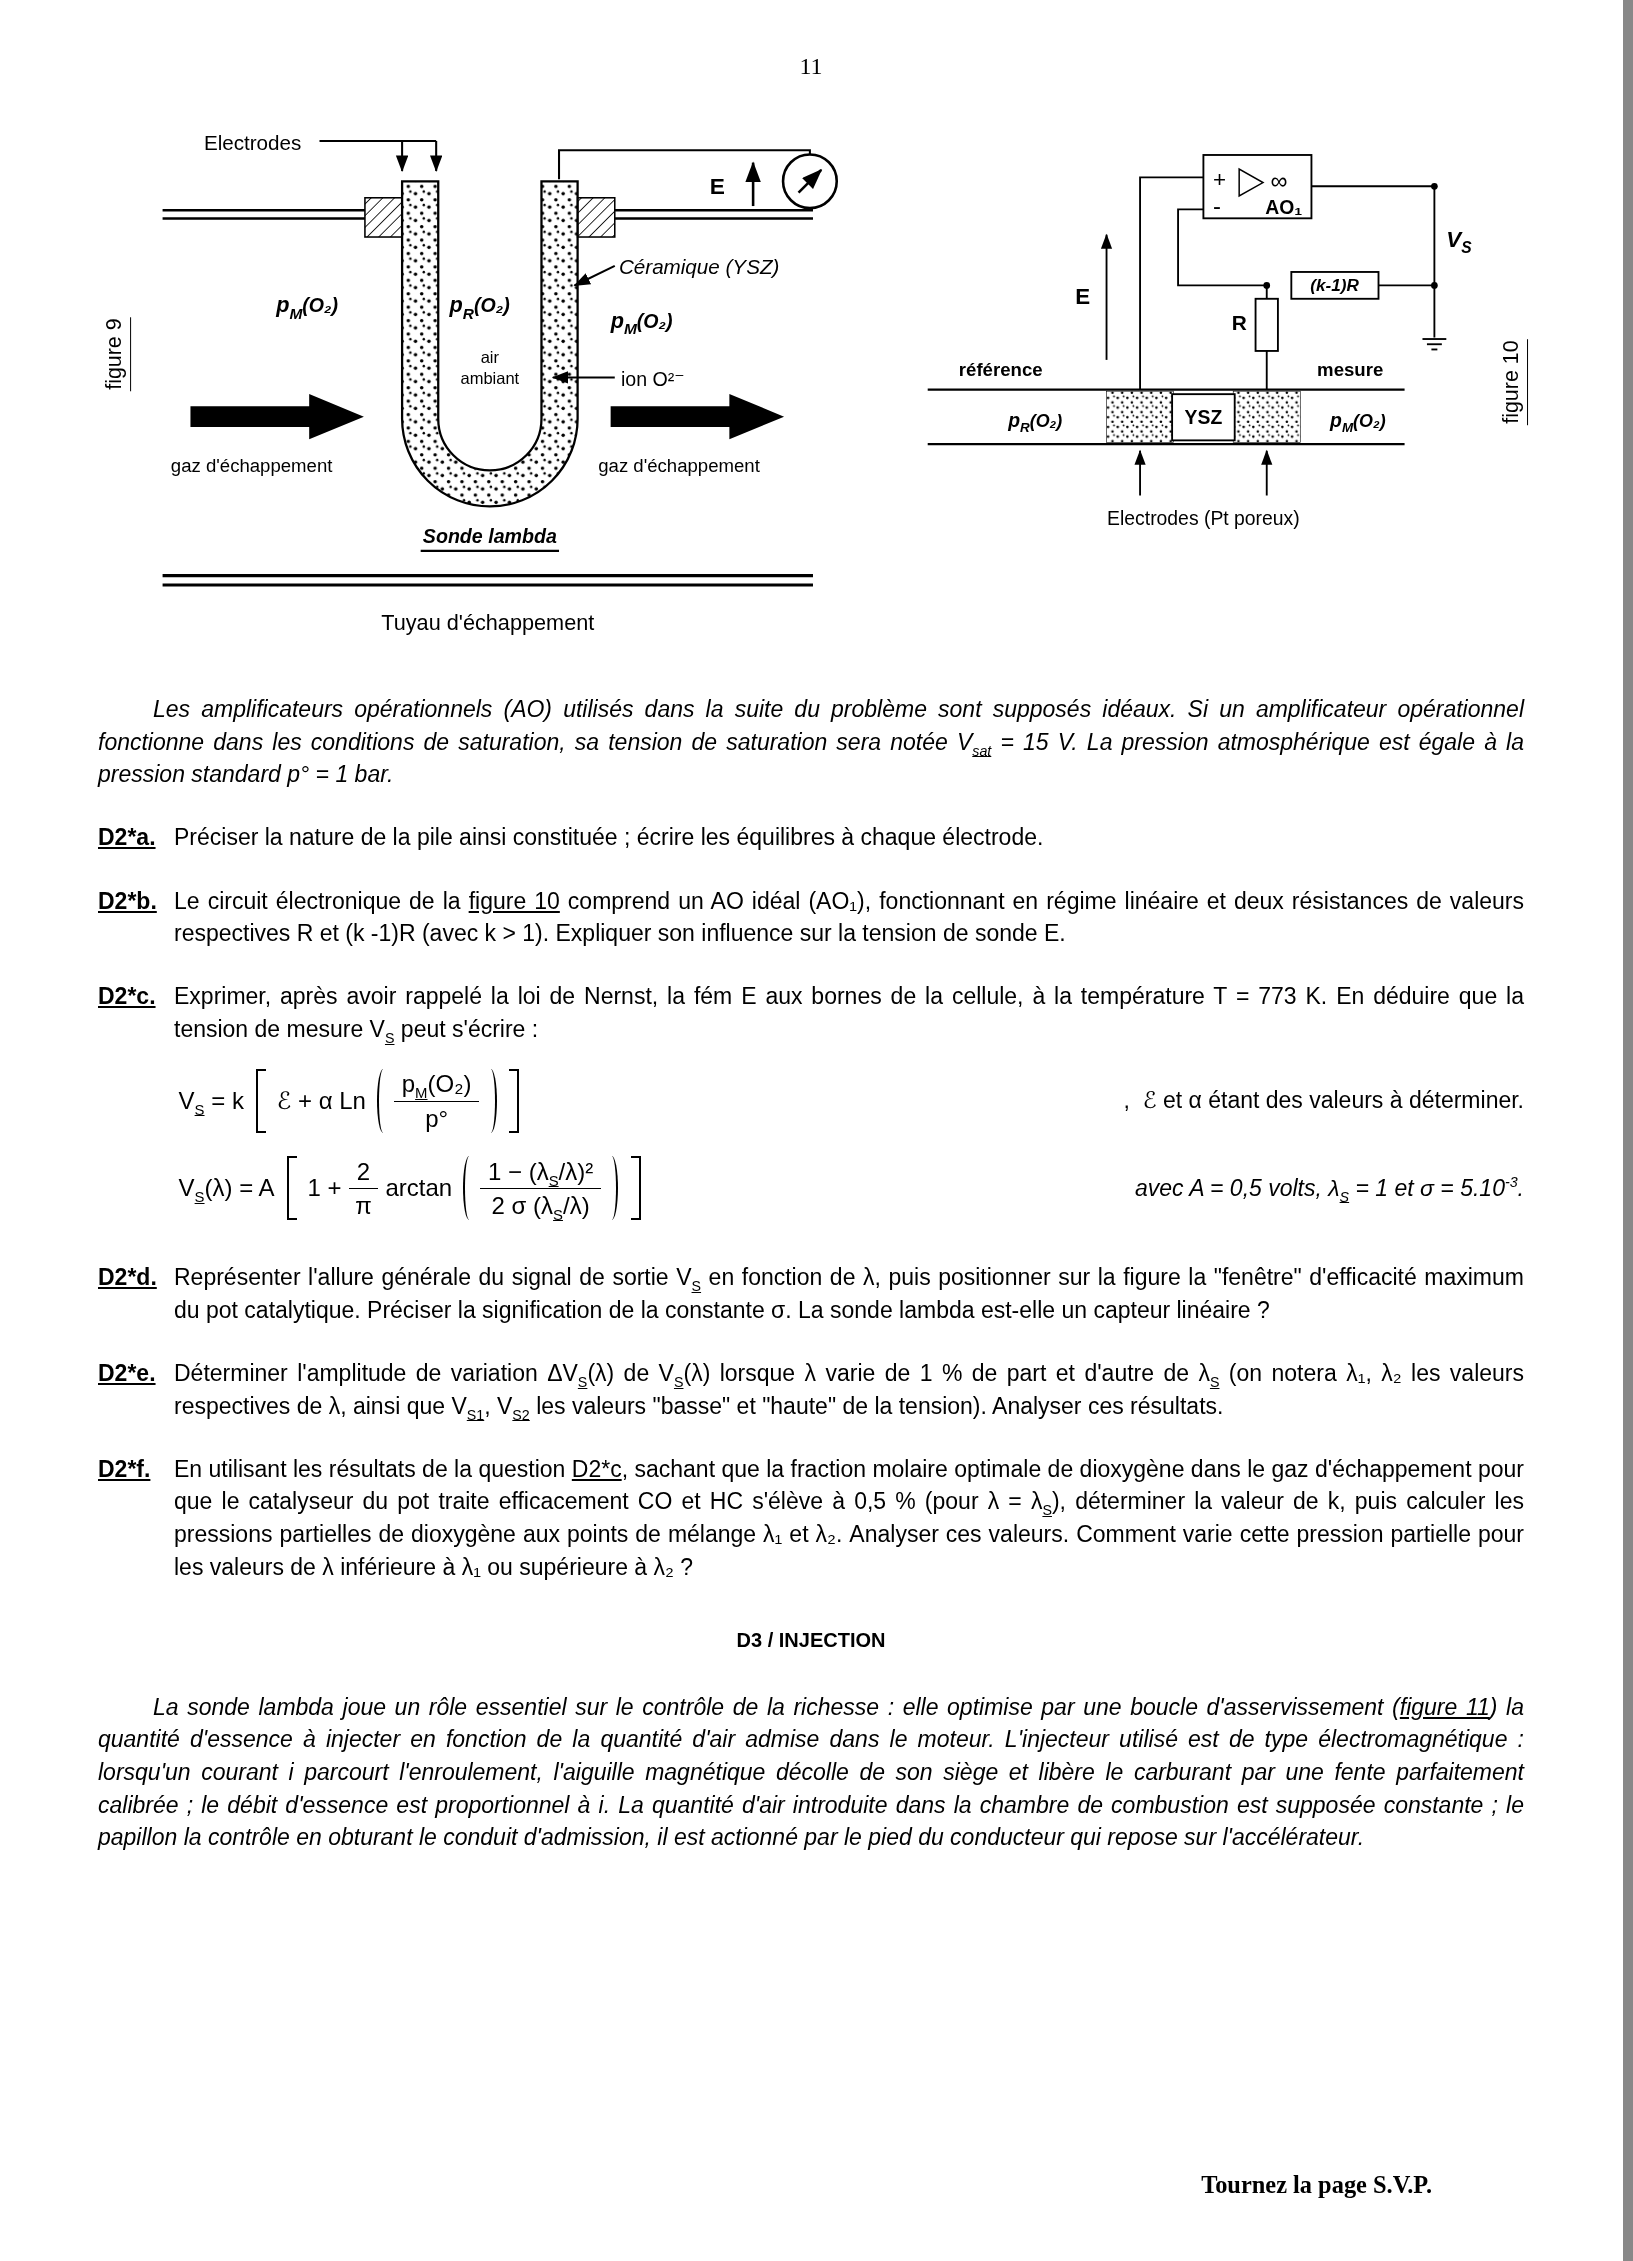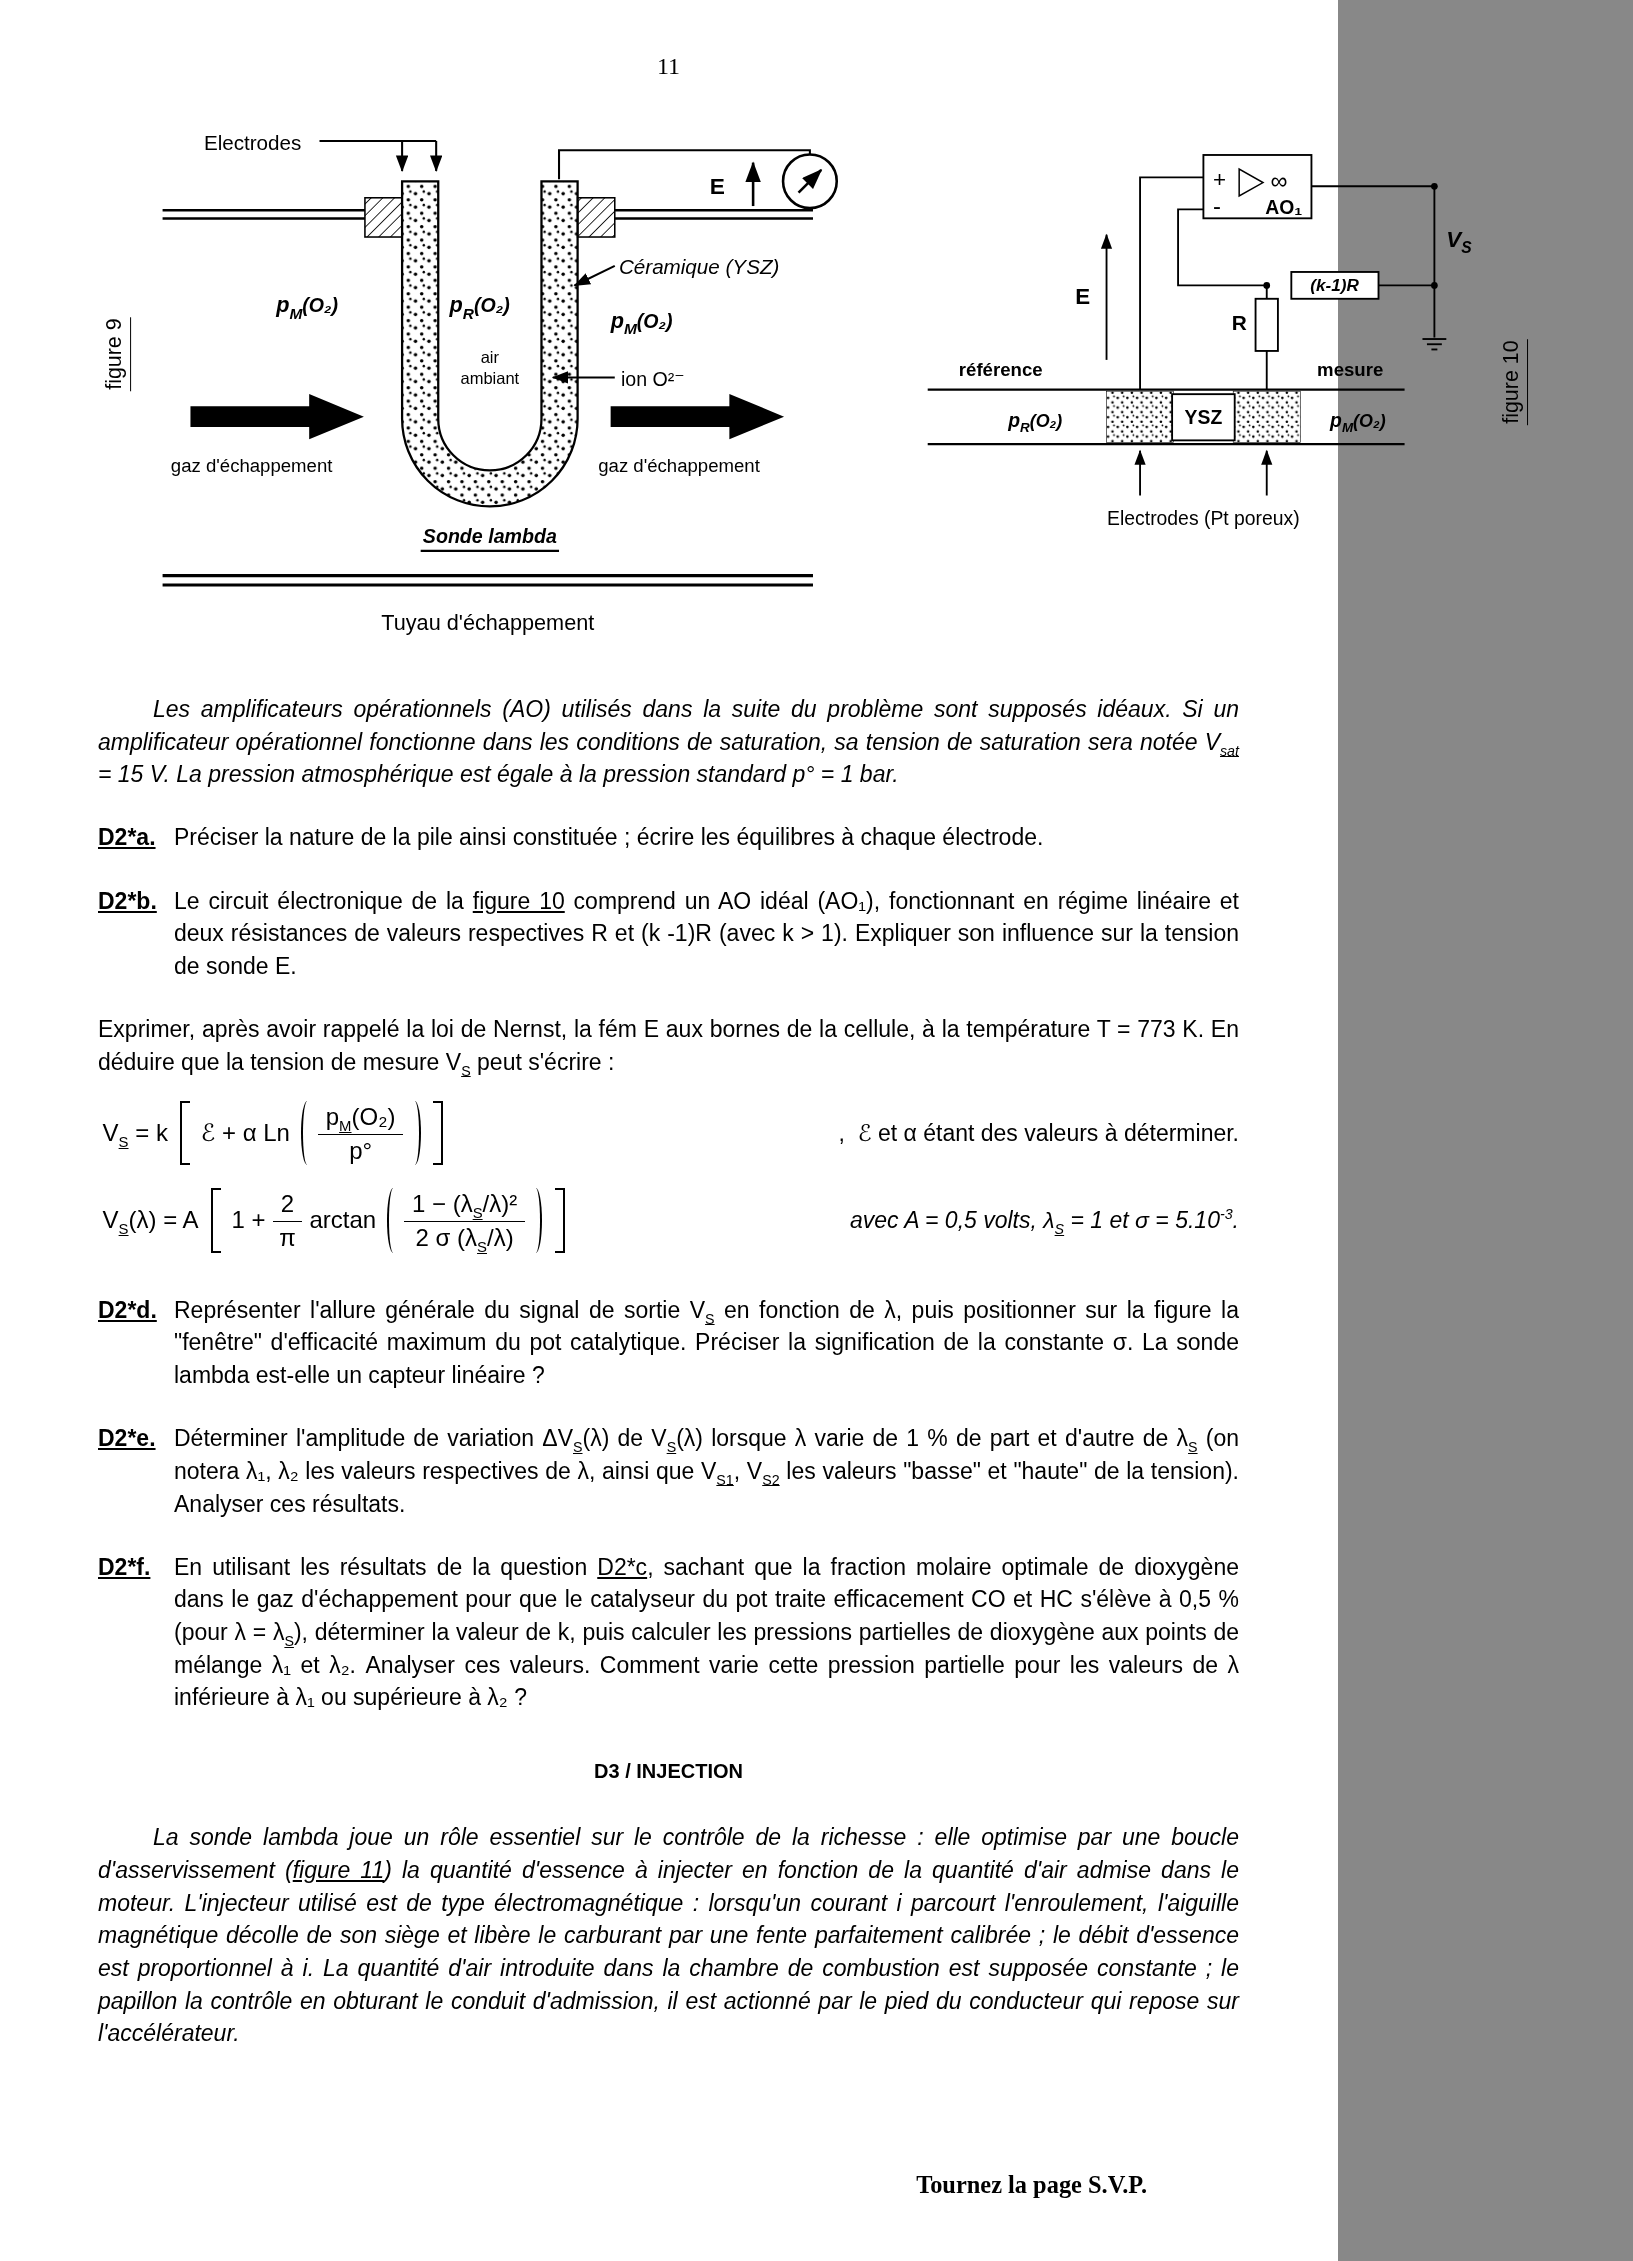--- a/index.html
+++ b/index.html
@@ -1,20 +1,20 @@
 <!DOCTYPE html>
 <html style="font-size:12.2px"><head>
 <meta charset="utf-8">
 <style>
   * { margin:0; padding:0; box-sizing:border-box; }
   html,body { background:#888; }
   body { width:1634px; }
   .page {
     position:relative;
-    width:1338px; min-height:2261px;
+    width:1623px; min-height:2261px;
     background:#ffffff; color:#000;
     font-family:"Liberation Sans","DejaVu Sans",sans-serif;
     font-size:23px; line-height:1.42;
     padding:49px 99px 30.5px 98px;
   }
   .pagenum { text-align:center; font-family:"Liberation Serif","DejaVu Serif",serif; font-size:24px; }
   
   .figures { display:flex; margin-top:26px; align-items:flex-start; }
   .figblock { position:relative; }
   .figblock.f9 { width:809px; padding-left:46px; }
@@ -212,20 +212,21 @@
     <div class="q-label">D2*a.</div>
     <div class="q-body"><span>Préciser la nature de la pile ainsi constituée ; écrire les équilibres à chaque électrode.</span></div>
   </div>
 
   <div class="q">
     <div class="q-label">D2*b.</div>
     <div class="q-body"><span>Le circuit électronique de la </span><span class="ul">figure 10</span><span> comprend un AO idéal (AO₁), fonctionnant en régime linéaire et deux résistances de valeurs respectives R et (k -1)R (avec k &gt; 1). Expliquer son influence sur la tension de sonde E.</span></div>
   </div>
 
   <div class="q">
+    <div class="q-label">D2*c.</div>
     <div class="q-body">
       <div><span>Exprimer, après avoir rappelé la loi de Nernst, la fém E aux bornes de la cellule, à la température T = 773 K. En déduire que la tension de mesure V</span><sub>S</sub><span> peut s'écrire :</span></div>
 
       <div class="formula-row">
         <span class="math">
           <span class="mitem"><span>V</span><sub>S</sub> <span>= k</span></span>
           <span class="sq l"></span>
           <span class="mitem">ℰ + α Ln</span>
           <span class="par l"></span>
           <span class="frac">

